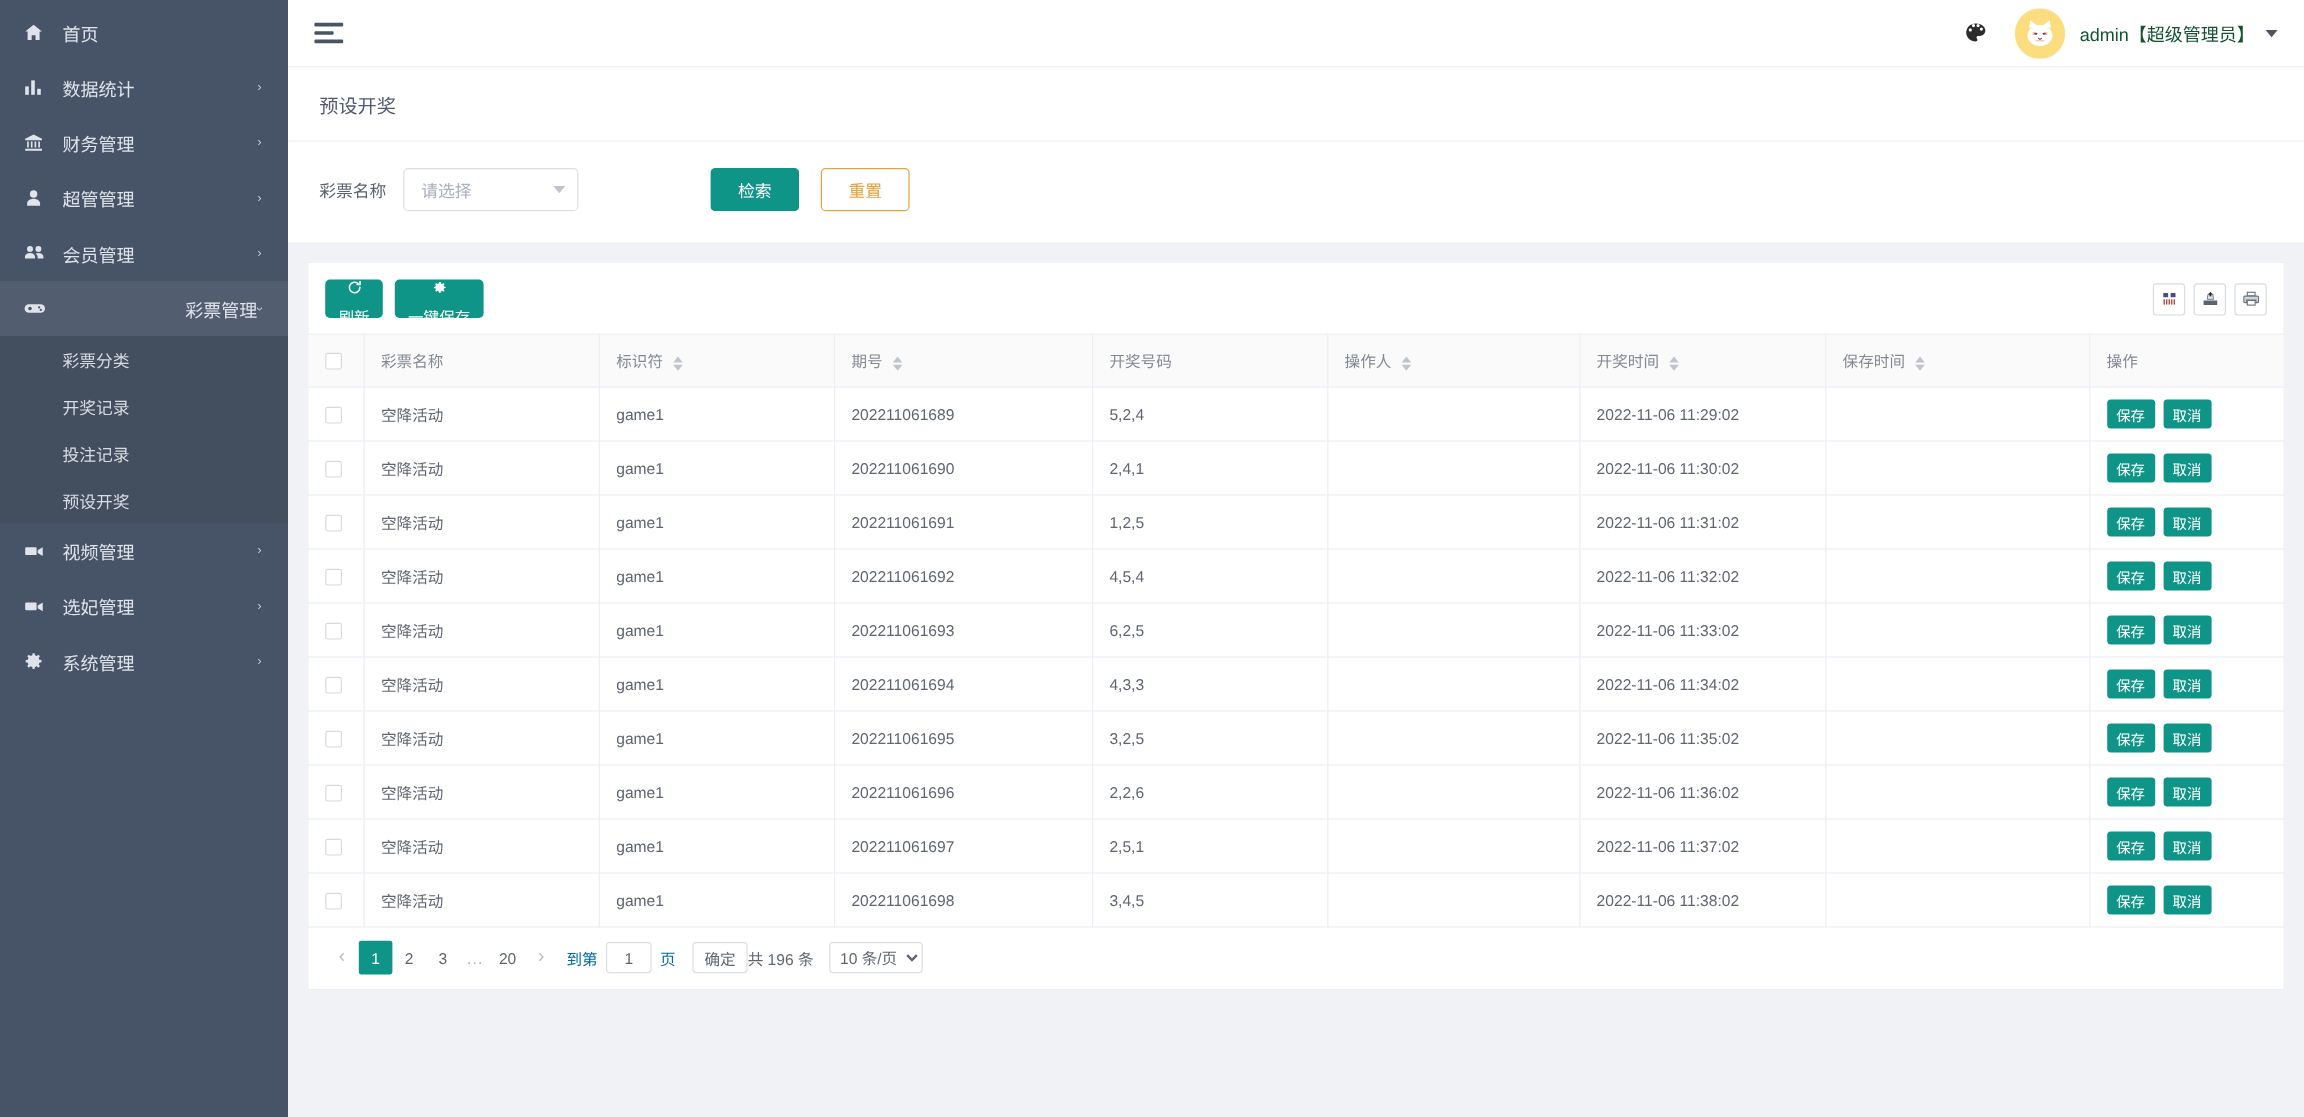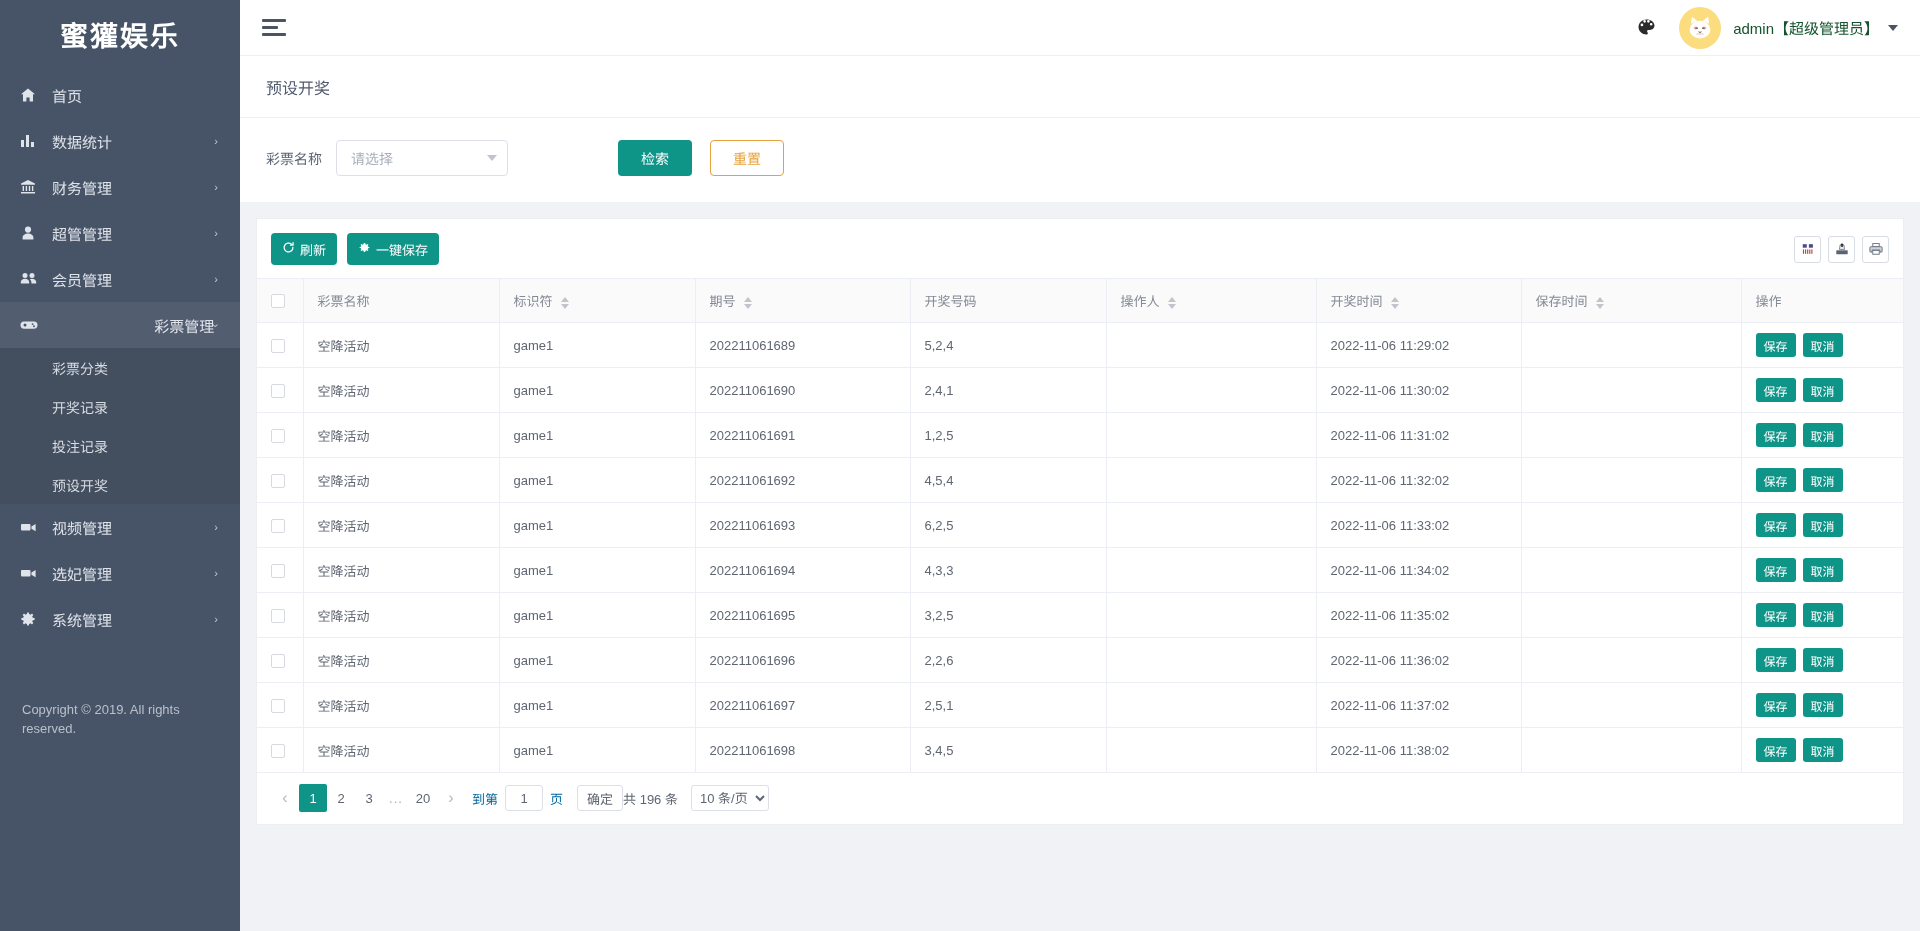--- a/index.html
+++ b/index.html
@@ -146,21 +146,21 @@
     display: flex;
     align-items: center;
     padding: 22px 26px 26px 26px;
   }
   .field-label {
     font-size: 14px;
     color: #5a6372;
     margin-right: 14px;
   }
   .select-box {
-    width: 172px;
+    width: 146px;
     height: 36px;
     border: 1px solid #dcdfe6;
     border-radius: 4px;
     display: flex;
     align-items: center;
     padding: 0 10px 0 14px;
     background: #fff;
     cursor: pointer;
   }
   .select-placeholder { flex: 1 1 auto; font-size: 14px; color: #a9b0bb; }
@@ -204,20 +204,21 @@
     border-radius: 4px;
     font-size: 13px;
     display: inline-flex;
     align-items: center;
     padding: 0 11px;
     margin-right: 10px;
     cursor: pointer;
     border: none;
     font-family: inherit;
     gap: 5px;
+    flex-direction: column;
   }
   .tool-right { margin-left: auto; display: flex; gap: 7px; }
   .icon-btn {
     width: 27px; height: 27px;
     border: 1px solid #d8dce3;
     border-radius: 3px;
     background: #fff;
     display: flex; align-items: center; justify-content: center;
     cursor: pointer;
   }
@@ -347,21 +348,20 @@
     background: #fff;
     cursor: pointer;
   }
 </style>
 </head>
 <body>
 
 <div class="app">
 
   <aside class="sidebar">
-    <div class="brand">蜜獾娱乐</div>
 
     <nav class="nav">
 
       <div class="nav-item">
         <span class="nav-ico">
           <svg width="16" height="16" viewBox="0 0 16 16" fill="currentColor">
               <path d="M8 1.6 1 7.3h2v7.1h3.4v-4h3.2v4H13V7.3h2L8 1.6z"></path>
             </svg>
         </span>
         <span class="nav-label">首页</span>
@@ -459,21 +459,20 @@
         <span class="nav-ico">
           <svg width="16" height="16" viewBox="0 0 16 16" fill="currentColor">
               <path d="M8 5.1a2.9 2.9 0 1 0 0 5.8 2.9 2.9 0 0 0 0-5.8zm6.6 3.8.0-1.8-1.8-.3a5 5 0 0 0-.6-1.4l1.1-1.5-1.3-1.3-1.5 1.1a5 5 0 0 0-1.4-.6L8.8 1.4H7.2l-.3 1.7a5 5 0 0 0-1.4.6L4 2.6 2.7 3.9l1.1 1.5a5 5 0 0 0-.6 1.4l-1.8.3v1.8l1.8.3c.1.5.3 1 .6 1.4L2.7 12.1 4 13.4l1.5-1.1c.4.3.9.5 1.4.6l.3 1.7h1.6l.3-1.7c.5-.1 1-.3 1.4-.6l1.5 1.1 1.3-1.3-1.1-1.5c.3-.4.5-.9.6-1.4l1.8-.3z"></path>
             </svg>
         </span>
         <span class="nav-label">系统管理</span>
         <span class="nav-arrow">›</span>
       </div>
     </nav>
 
-    <div class="copyright">Copyright © 2019. All rights reserved.</div>
   </aside>
 
   <section class="main">
 
     <header class="topbar">
       <div class="hamburger">
         <i></i>
           <i></i>
           <i></i>
       </div>

